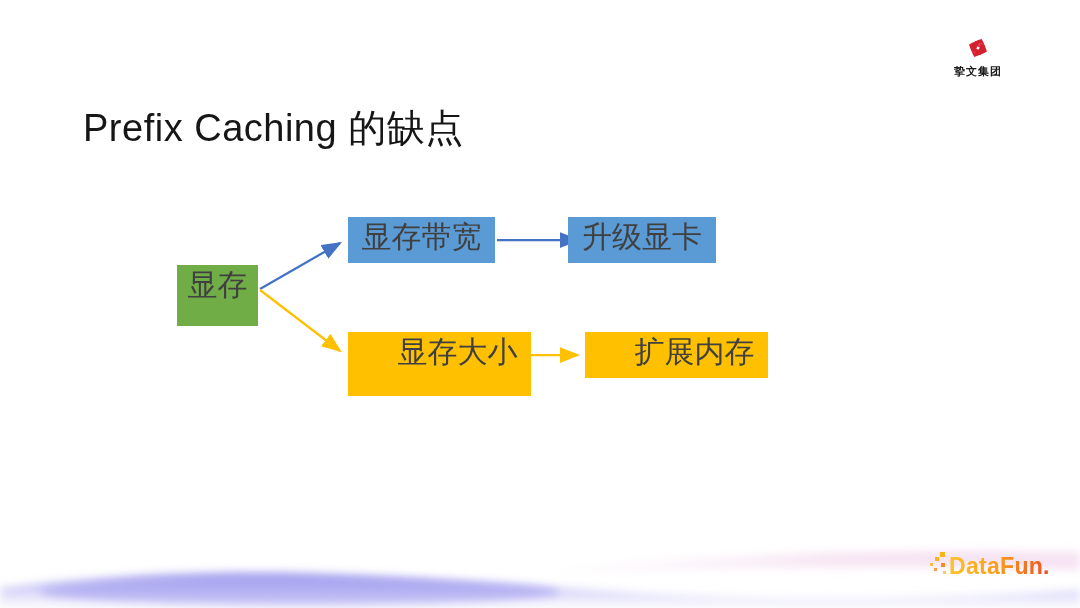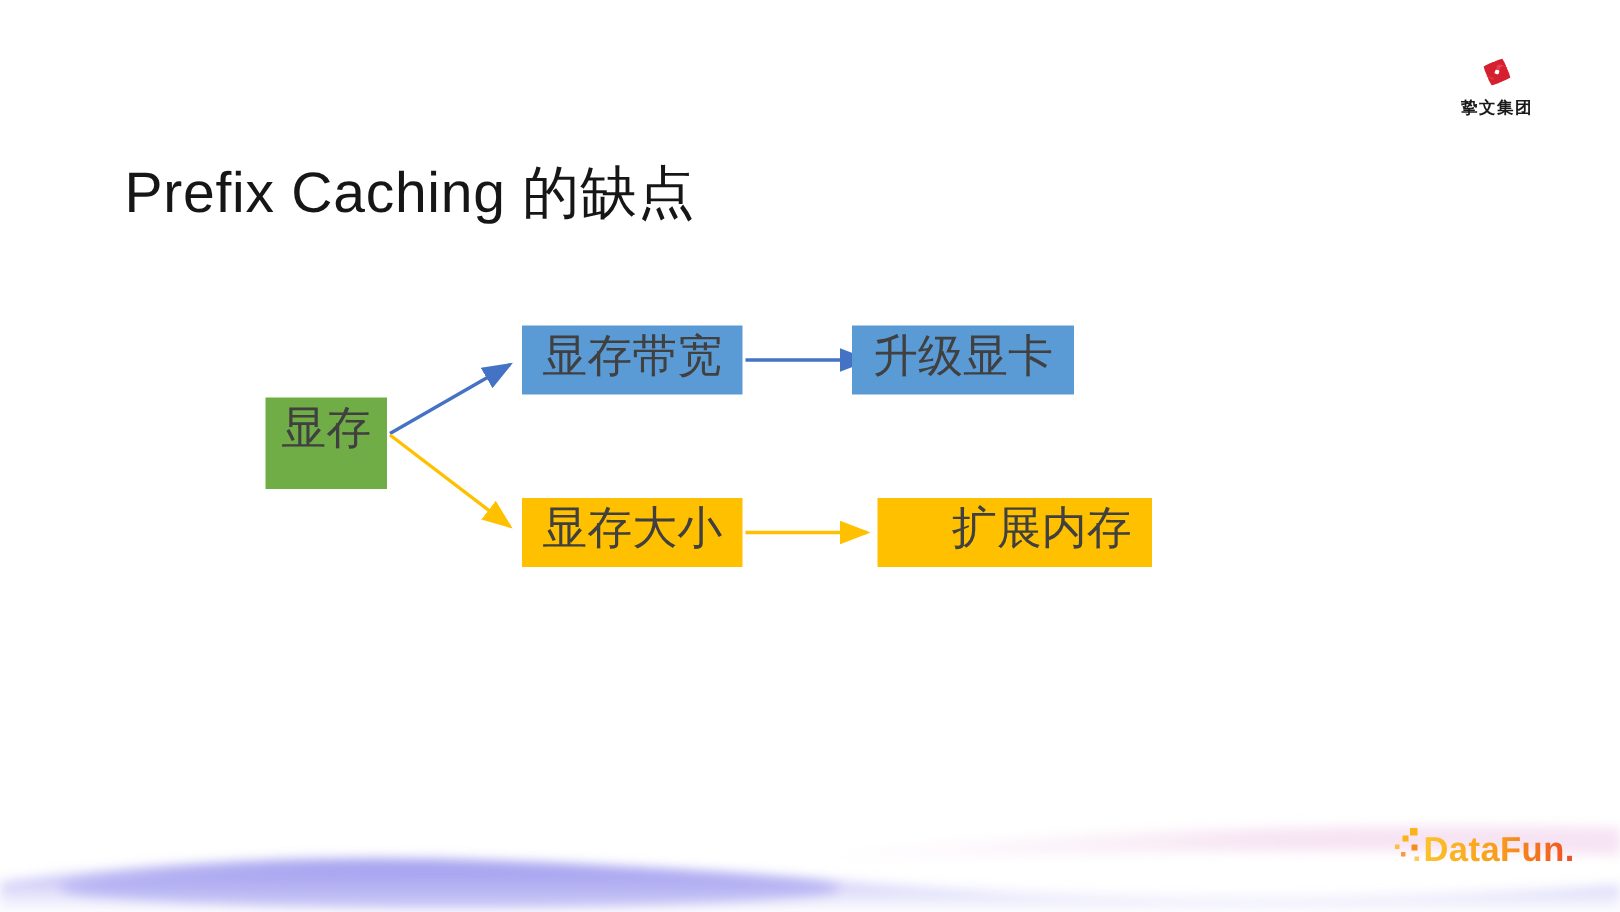--- a/index.html
+++ b/index.html
@@ -10,34 +10,34 @@
   }
   
   .title{
     position:absolute;left:83px;top:78px;
     font-size:38px;font-weight:400;color:#161616;
     letter-spacing:0.5px;white-space:nowrap;
   }
   
   .corner-logo{
     position:absolute;left:946px;top:34px;width:64px;
-    display:flex;flex-direction:column;align-items:center;gap:2px;margin-left:20px;
+    display:flex;flex-direction:column;align-items:center;gap:2px;
   }
   .corner-logo .label{
     font-size:11px;font-weight:700;color:#1a1a1a;letter-spacing:1px;white-space:nowrap;
   }
   
   .dg-box{
     position:absolute;display:flex;justify-content:center;
     color:#404040;font-size:30px;white-space:nowrap;
   }
   .box-root   {left:177px;top:265px;width:81px;height:61px;background:#70AD47;}
   .box-r1-p   {left:348px;top:217px;width:147px;height:46px;background:#5B9BD5;}
   .box-r1-s   {left:568px;top:217px;width:148px;height:46px;background:#5B9BD5;font-family:Liberation Serif, serif;}
-  .box-r2-p   {left:348px;top:332px;width:147px;height:46px;background:#FFC000;}
+  .box-r2-p   {left:348px;top:332px;width:147px;height:64px;background:#FFC000;padding-left:36px;}
   .box-r2-s   {left:585px;top:332px;width:147px;height:46px;background:#FFC000;padding-left:36px;}
   .arrows{position:absolute;left:0;top:0;width:1080px;height:608px;pointer-events:none;}
   
   .wave{position:absolute;left:0;bottom:0;width:1080px;height:80px;}
   
   .datafun{position:absolute;right:12px;bottom:26px;width:138px;height:34px;}
 </style>
 </head>
 <body>
 

